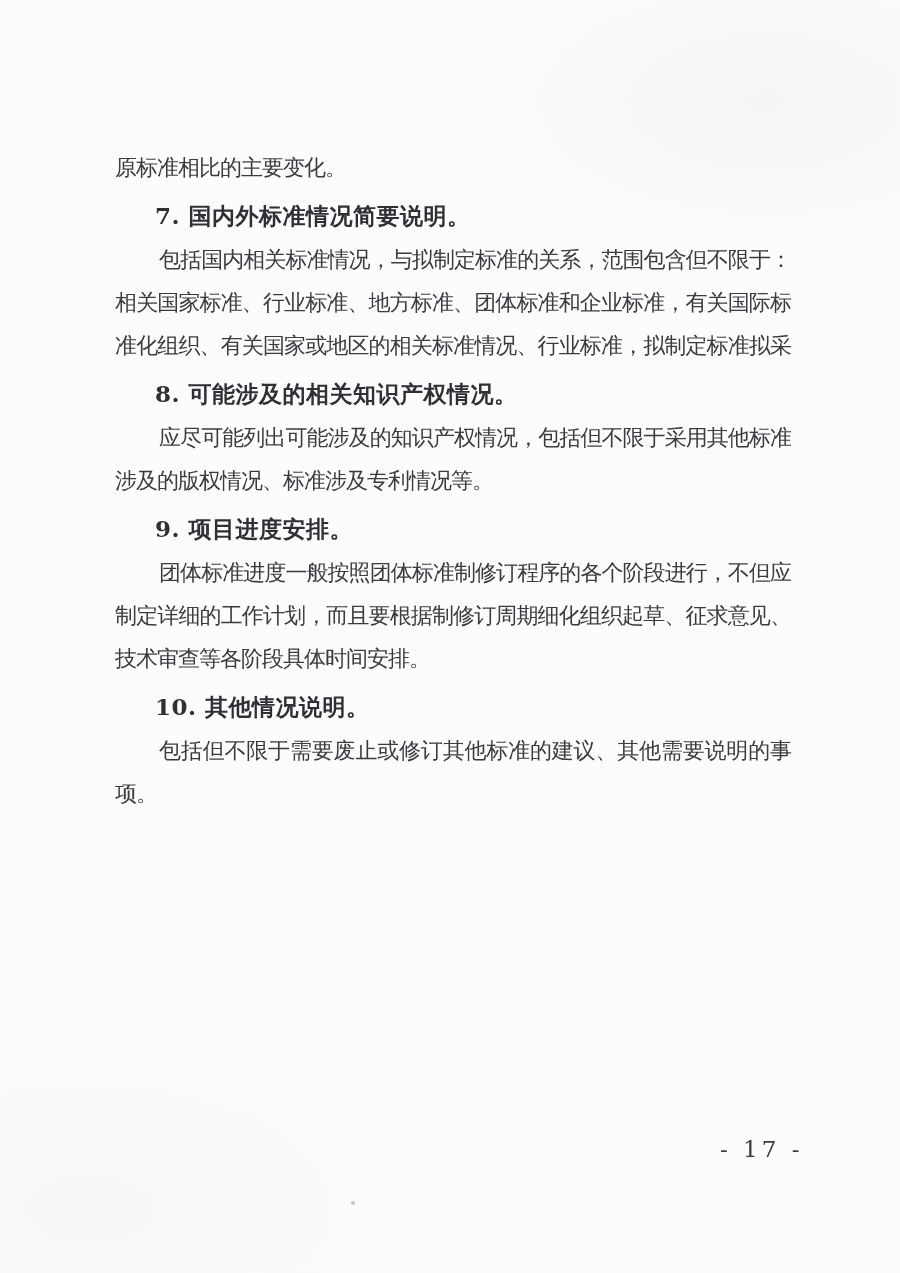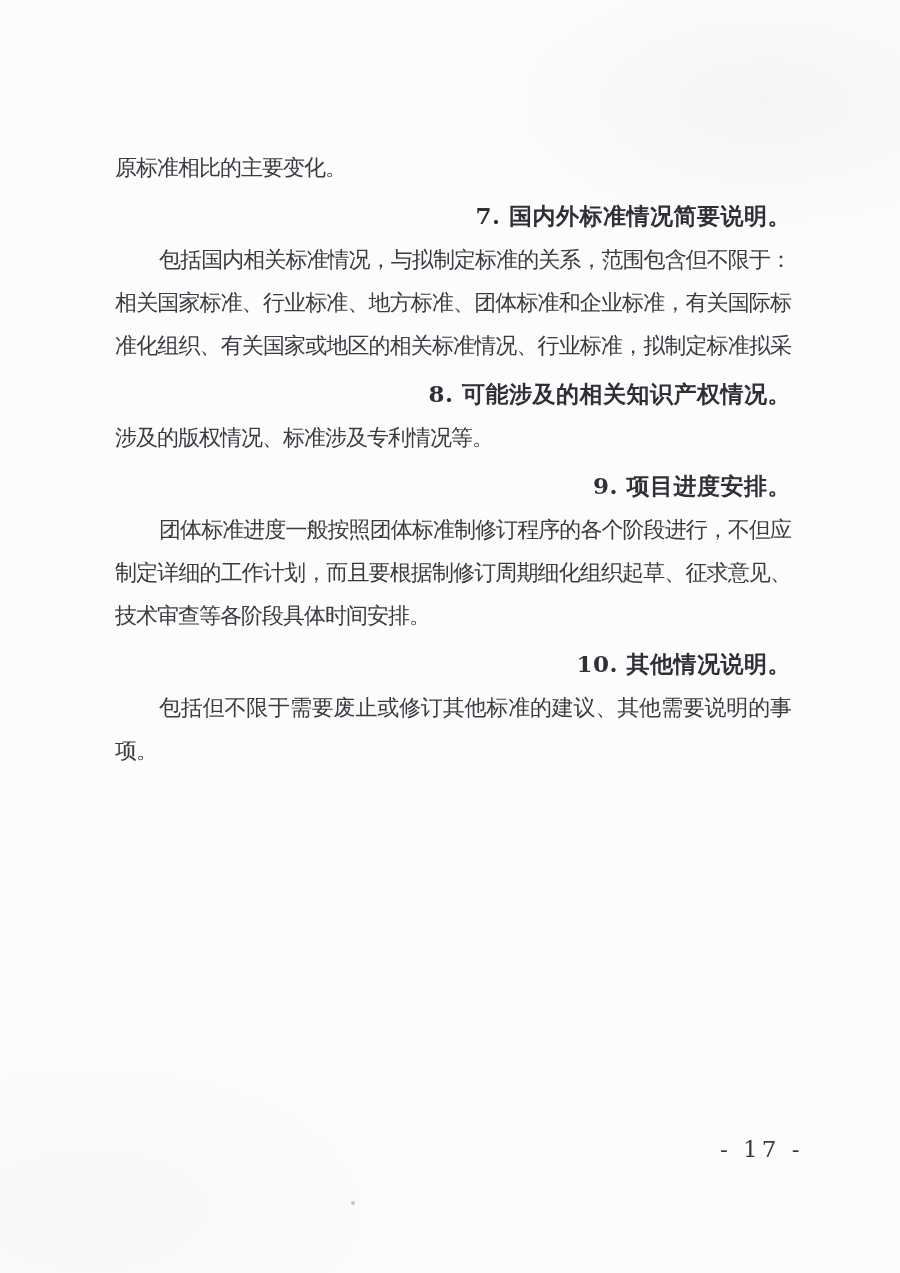--- a/index.html
+++ b/index.html
@@ -45,21 +45,21 @@
   .tline.indent {
     text-indent: 44px;
   }
   .sec-heading {
     line-height: 43px;
     margin: 5px 0 1px 40px;
     font-size: 23px;
     font-weight: bold;
     letter-spacing: 0.5px;
     color: #2f2f35;
-    text-align: right;
+    text-align: left;
   }
   .page-number {
     position: absolute;
     left: 720px;
     top: 1136px;
     width: 90px;
     font-size: 23px;
     letter-spacing: 4px;
     color: #3a3a42;
     text-align: left;
@@ -86,20 +86,21 @@
 
     <div>
       <div class="sec-heading">7. 国内外标准情况简要说明。</div>
       <div class="tline indent">包括国内相关标准情况，与拟制定标准的关系，范围包含但不限于：</div>
       <div class="tline">相关国家标准、行业标准、地方标准、团体标准和企业标准，有关国际标</div>
       <div class="tline">准化组织、有关国家或地区的相关标准情况、行业标准，拟制定标准拟采</div>
     </div>
 
     <div>
       <div class="sec-heading">8. 可能涉及的相关知识产权情况。</div>
+      <div class="tline indent">应尽可能列出可能涉及的知识产权情况，包括但不限于采用其他标准</div>
       <div class="tline lastline">涉及的版权情况、标准涉及专利情况等。</div>
     </div>
 
     <div>
       <div class="sec-heading">9. 项目进度安排。</div>
       <div class="tline indent">团体标准进度一般按照团体标准制修订程序的各个阶段进行，不但应</div>
       <div class="tline">制定详细的工作计划，而且要根据制修订周期细化组织起草、征求意见、</div>
       <div class="tline lastline">技术审查等各阶段具体时间安排。</div>
     </div>
 

